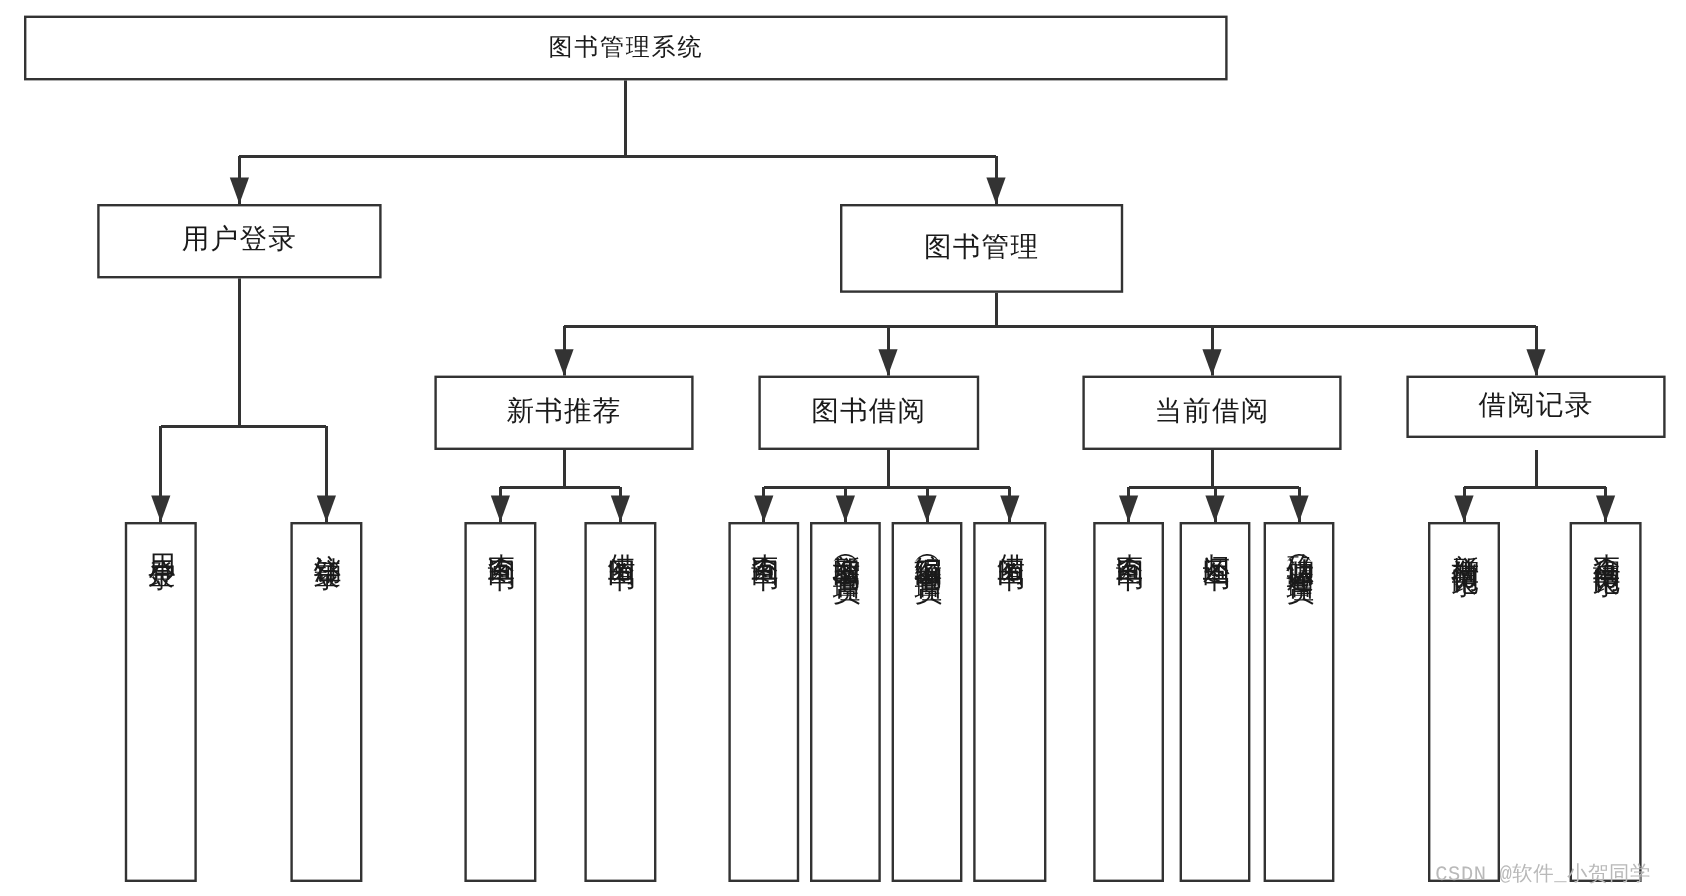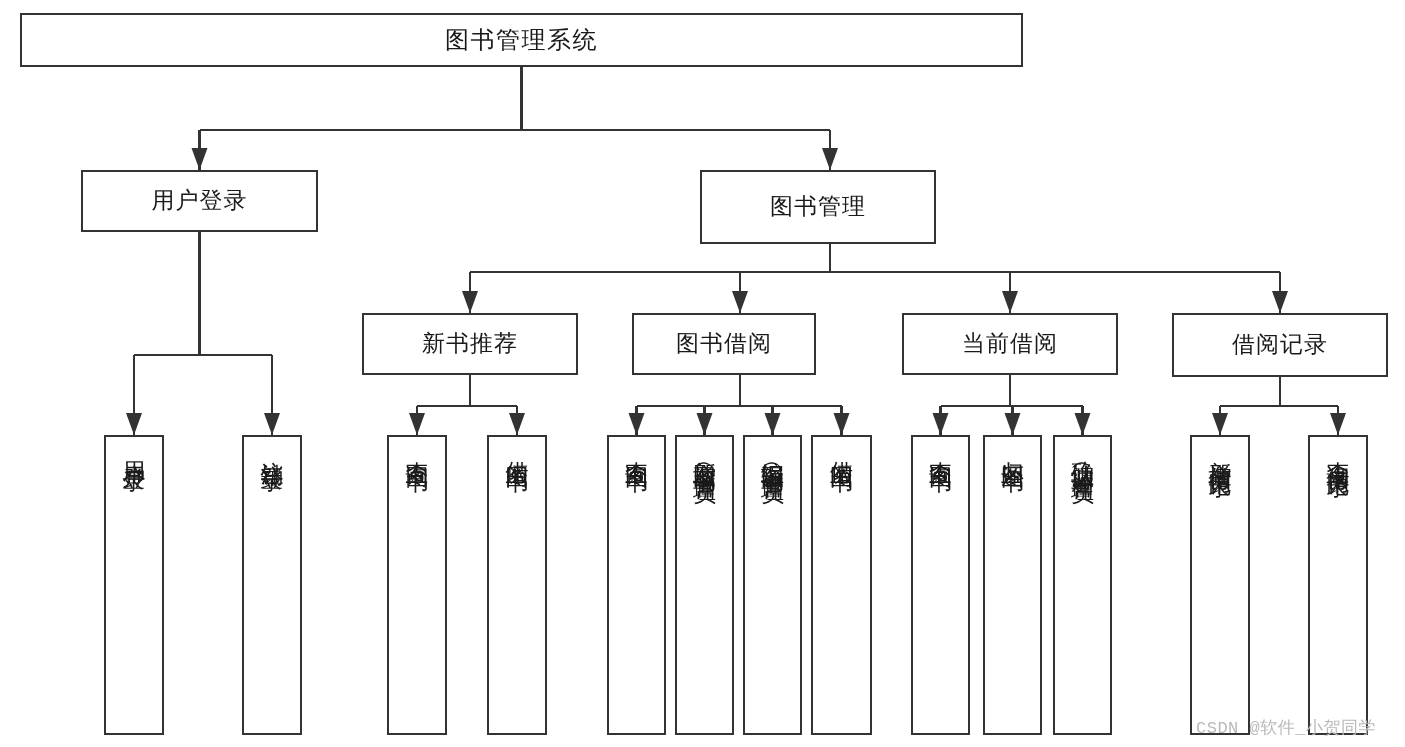--- a/index.html
+++ b/index.html
@@ -41,21 +41,21 @@
     text-align: center;
     line-height: 1.18;
     white-space: pre;
   }
   
   .node.horiz .label {
     font-size: 23px;
     letter-spacing: 1px;
   }
   .node.root .label {
-    font-size: 24px;
+    font-size: 20px;
     letter-spacing: 1.5px;
   }
   
   .node.vert {
     align-items: flex-start;
     justify-content: center;
     padding-top: 6px;
   }
   .node.vert .label {
     writing-mode: vertical-rl;
@@ -147,21 +147,21 @@
 
   <div class="node horiz" style="left: 362px; top: 313px; width: 216px; height: 62px;">
     <span class="label">新书推荐</span>
   </div>
   <div class="node horiz" style="left: 632px; top: 313px; width: 184px; height: 62px;">
     <span class="label">图书借阅</span>
   </div>
   <div class="node horiz" style="left: 902px; top: 313px; width: 216px; height: 62px;">
     <span class="label">当前借阅</span>
   </div>
-  <div class="node horiz" style="left: 1172px; top: 313px; width: 216px; height: 64px;">
+  <div class="node horiz" style="left: 1172px; top: 313px; width: 216px; height: 52px;">
     <span class="label">借阅记录</span>
   </div>
 
   <div class="node vert" style="left: 104px; top: 435px; width: 60px; height: 300px;">
     <span class="label">用户登录</span>
   </div>
   <div class="node vert" style="left: 242px; top: 435px; width: 60px; height: 300px;">
     <span class="label">注销登录</span>
   </div>
 

